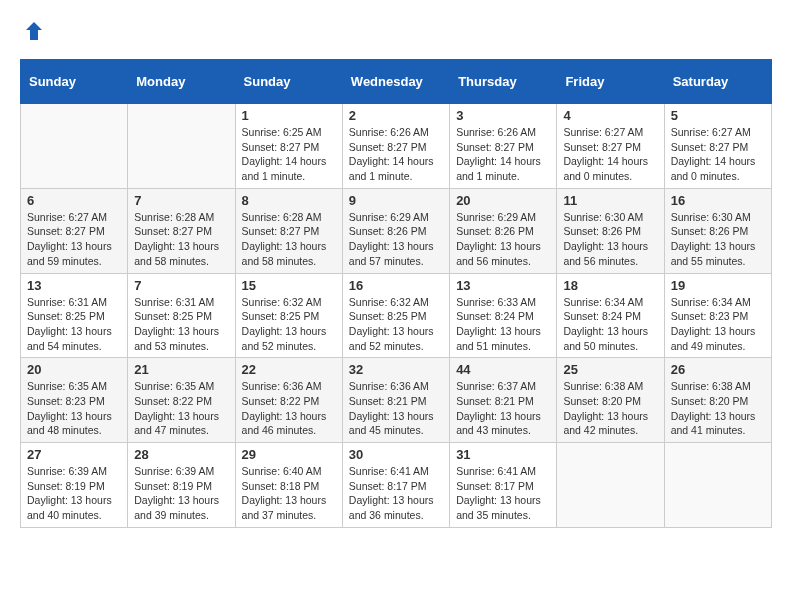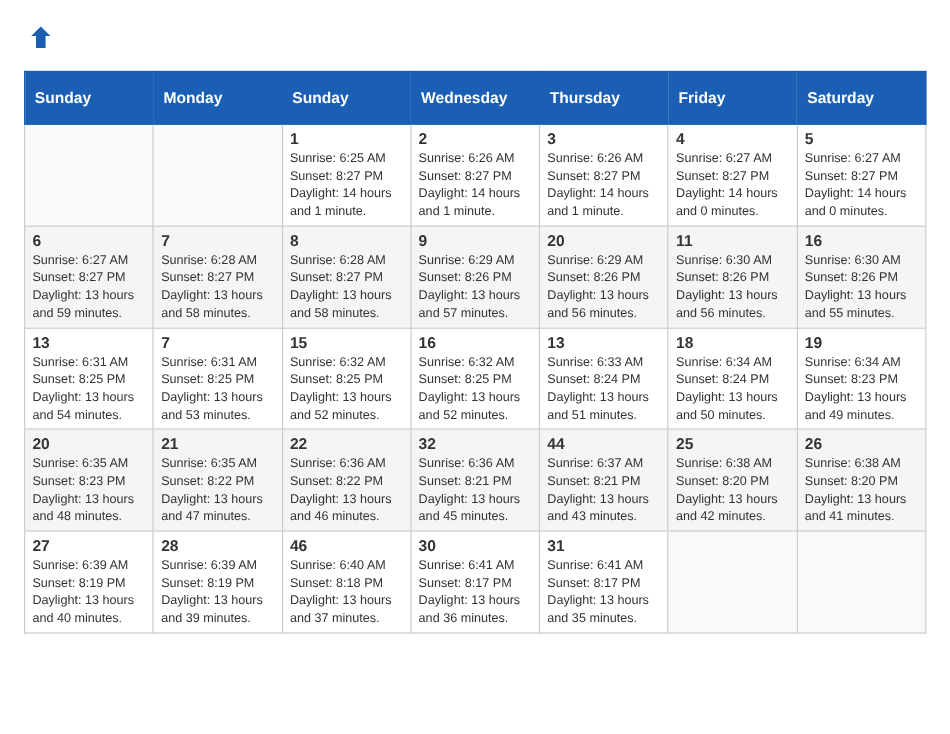--- a/index.html
+++ b/index.html
@@ -238,21 +238,21 @@
       <tr>
         <td>
           <div class="day-number">27</div>
           <div class="day-info">Sunrise: 6:39 AM<br>Sunset: 8:19 PM<br>Daylight: 13 hours and 40 minutes.</div>
         </td>
         <td>
           <div class="day-number">28</div>
           <div class="day-info">Sunrise: 6:39 AM<br>Sunset: 8:19 PM<br>Daylight: 13 hours and 39 minutes.</div>
         </td>
         <td>
-          <div class="day-number">46</div>
+          <div class="day-number">29</div>
           <div class="day-info">Sunrise: 6:40 AM<br>Sunset: 8:18 PM<br>Daylight: 13 hours and 37 minutes.</div>
         </td>
         <td>
           <div class="day-number">30</div>
           <div class="day-info">Sunrise: 6:41 AM<br>Sunset: 8:17 PM<br>Daylight: 13 hours and 36 minutes.</div>
         </td>
         <td>
           <div class="day-number">31</div>
           <div class="day-info">Sunrise: 6:41 AM<br>Sunset: 8:17 PM<br>Daylight: 13 hours and 35 minutes.</div>
         </td>

